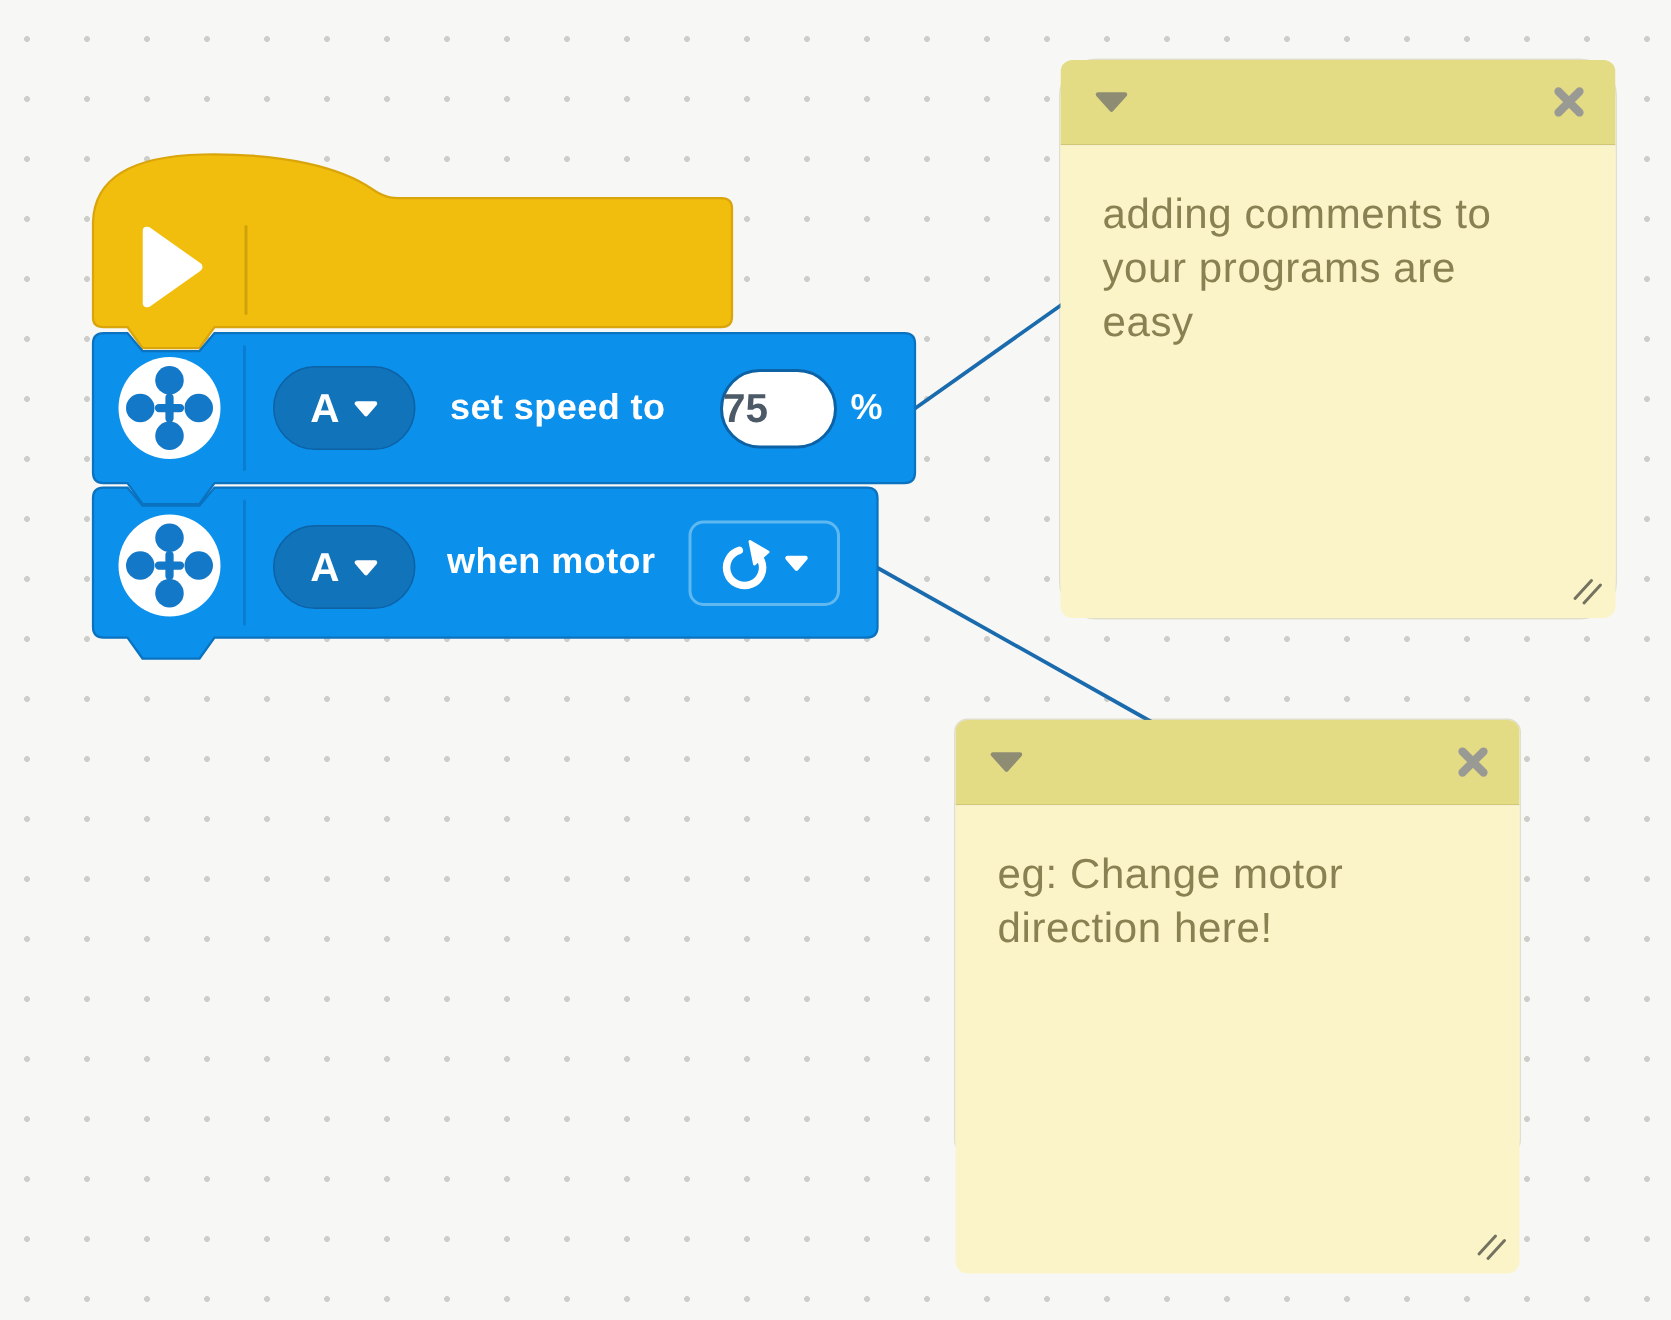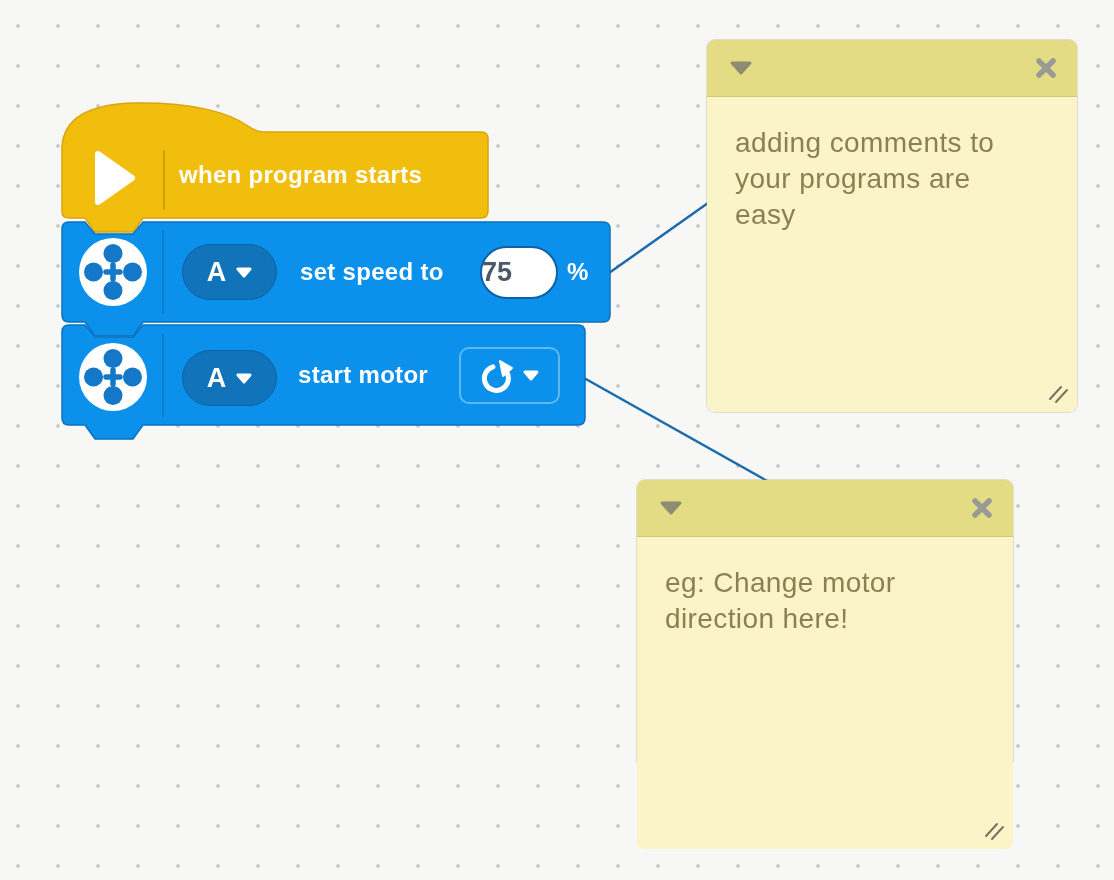--- a/index.html
+++ b/index.html
@@ -55,21 +55,21 @@
   .dir-dropdown{
     position:absolute;left:397px;top:22px;width:101px;height:57px;border-radius:10px;
     border:2.5px solid var(--dropdown_border);box-sizing:border-box;
     display:flex;align-items:center;justify-content:center;gap:9px;cursor:pointer;
   }
 
   .comment{
     position:absolute;z-index:5;border-radius:8px;
     box-shadow:0 0 0 1px rgba(160,150,80,.25);
   }
-  .comment-1{left:707px;top:40px;width:370px;height:372px;}
+  .comment-1{left:707px;top:40px;width:370px;height:372px;border-radius:24px;}
   .comment-2{left:637px;top:480px;width:376px;height:288px;}
   .comment-header{
     height:57px;background:var(--comment_header);border-radius:8px 8px 0 0;
     display:flex;align-items:center;justify-content:space-between;
     padding:0 20px 0 22px;box-sizing:border-box;cursor:grab;
     border-bottom:1px solid rgba(150,140,70,.25);
   }
   .comment-body{
     position:relative;background:var(--comment_body);border-radius:0 0 8px 8px;
     box-sizing:border-box;padding:28px;
@@ -96,21 +96,20 @@
   <div class="block hat-block">
     <svg class="block-shape" width="426" height="133" viewBox="0 0 426 133">
       <path class="hat-fill" d="M 0,109 V 45 C 1,14 28,1 73,0 C 128,-1 166,9 186,23 C 196,30 201,29 211,29 H 419 Q 426,29 426,36 V 108 Q 426,115 419,115 H 81 L 71,129 H 33 L 23,115 H 7 Q 0,115 0,109 Z"></path>
     </svg>
     <span class="play-wrap">
       <svg width="42" height="54" viewBox="0 0 42 54">
         <polygon points="3,3 37,27 3,51" fill="#fff" stroke="#fff" stroke-width="6" stroke-linejoin="round"></polygon>
       </svg>
     </span>
     <span class="divider divider-yellow"></span>
-    <span class="block-label">when program starts</span>
   </div>
 
   <div class="block stack-1">
     <svg class="block-shape" width="548" height="118" viewBox="0 0 548 118">
       <path class="blue-fill" d="M 7,0 H 23 L 33,12 H 71 L 81,0 H 541 Q 548,0 548,7 V 93 Q 548,100 541,100 H 81 L 71,114 H 33 L 23,100 H 7 Q 0,100 0,93 V 7 Q 0,0 7,0 Z"></path>
     </svg>
     <span class="motor-wrap">
       <svg width="70" height="70" viewBox="0 0 70 70">
         <circle cx="35" cy="35" r="34" fill="#fff"></circle>
         <circle cx="35" cy="16.5" r="9.5" fill="#1478C8"></circle>
@@ -148,21 +147,21 @@
         <path d="M 28,35 H 42 M 35,28 V 42" stroke="#1478C8" stroke-width="5.5" stroke-linecap="round"></path>
       </svg>
     </span>
     <span class="divider divider-blue"></span>
     <div class="port-pill">
       <span class="port-letter">A</span>
       <svg width="16" height="11" viewBox="0 0 16 11">
         <polygon points="2,2 14,2 8,9" fill="#fff" stroke="#fff" stroke-width="3" stroke-linejoin="round"></polygon>
       </svg>
     </div>
-    <span class="block-label" style="left:236px;">start motor</span>
+    <span class="block-label" style="left:236px;">when motor</span>
     <div class="dir-dropdown">
       <svg width="34" height="34" viewBox="0 0 34 34">
         <path d="M 12.9,7.9 A 12,12 0 1 0 27.4,14.6" fill="none" stroke="#fff" stroke-width="5" stroke-linecap="round"></path>
         <polygon points="32,9 20,2 23,17" fill="#fff" stroke="#fff" stroke-width="2" stroke-linejoin="round"></polygon>
       </svg>
       <svg width="16" height="11" viewBox="0 0 16 11">
         <polygon points="2,2 14,2 8,9" fill="#fff" stroke="#fff" stroke-width="3" stroke-linejoin="round"></polygon>
       </svg>
     </div>
   </div>

